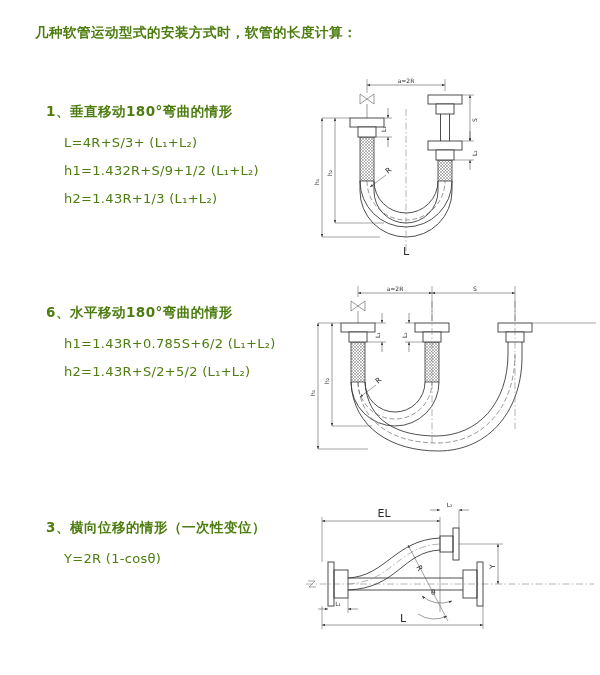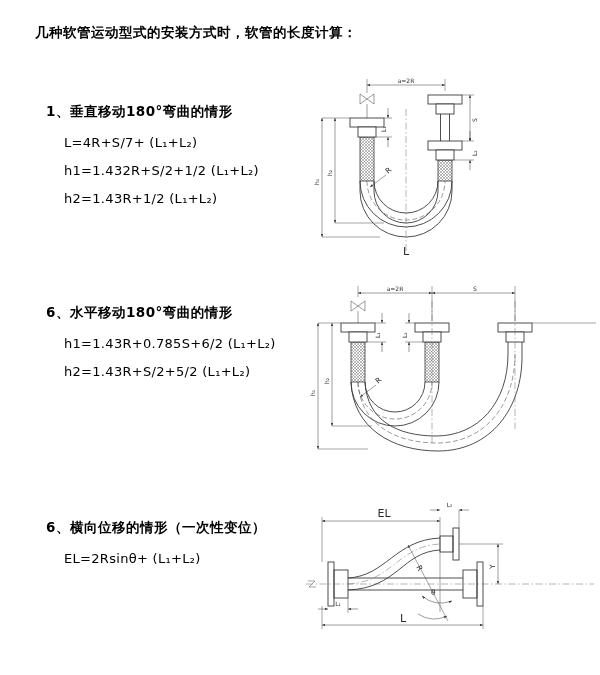--- a/index.html
+++ b/index.html
@@ -1,17 +1,17 @@
 <!DOCTYPE html>
 <html><head>
 <meta charset="utf-8">
 <style>
   html,body{margin:0;padding:0;background:#e8e8e8;}
   .page{position:relative;width:600px;height:675px;background:#ffffff;overflow:hidden;
-        font-family:"DejaVu Sans","Liberation Sans",sans-serif;color:#000000;}
+        font-family:"DejaVu Sans","Liberation Sans",sans-serif;color:#4d7c0f;}
   .title{position:absolute;left:35px;top:24px;font-size:13.5px;font-weight:600;letter-spacing:.5px;}
   .section{position:absolute;left:46px;}
   .heading{font-size:13.5px;font-weight:600;letter-spacing:.5px;margin:0 12px 13px 0;}
   .formula{font-size:13px;line-height:17px;margin:0 0 11px 18px;letter-spacing:.3px;}
   .dsvg{position:absolute;}
   .pipe{fill:none;stroke:#3b3b3b;stroke-width:.9;}
   .pipef{fill:#ffffff;stroke:#3b3b3b;stroke-width:.9;}
   .braid{stroke:#3b3b3b;stroke-width:.8;}
   .dim{fill:none;stroke:#4a4a4a;stroke-width:.55;}
   .thin{fill:none;stroke:#4a4a4a;stroke-width:.5;}
@@ -35,34 +35,34 @@
       <pattern id="braidp" width="3" height="3" patternUnits="userSpaceOnUse">
         <path d="M0,3 L3,0 M0,0 L3,3" stroke="#666" stroke-width="0.45" fill="none"></path>
       </pattern>
     </defs>
   </svg>
 
   <div class="title">几种软管运动型式的安装方式时，软管的长度计算：</div>
 
   <div class="section" style="top:103px">
     <p class="heading">1、垂直移动180°弯曲的情形</p>
-    <p class="formula">L=4R+S/7+ (L₁+L₂)</p>
-    <p class="formula">h1=1.432R+S/2+1/2 (L₁+L₂)</p>
-    <p class="formula">h2=1.43R+1/2 (L₁+L₂)</p>
+    <p class="formula">L=4R+S/3+ (L₁+L₂)</p>
+    <p class="formula">h1=1.432R+S/9+1/2 (L₁+L₂)</p>
+    <p class="formula">h2=1.43R+1/3 (L₁+L₂)</p>
   </div>
 
   <div class="section" style="top:304px">
     <p class="heading">6、水平移动180°弯曲的情形</p>
     <p class="formula">h1=1.43R+0.785S+6/2 (L₁+L₂)</p>
     <p class="formula">h2=1.43R+S/2+5/2 (L₁+L₂)</p>
   </div>
 
   <div class="section" style="top:519px">
-    <p class="heading">6、横向位移的情形（一次性变位）</p>
-    <p class="formula">EL=2Rsinθ+ (L₁+L₂)</p>
+    <p class="heading">3、横向位移的情形（一次性变位）</p>
+    <p class="formula">Y=2R (1-cosθ)</p>
   </div>
 
   <svg class="dsvg" style="left:312px;top:73px" width="280" height="185" viewBox="0 0 280 185">
     <g>
       <path class="pipe" d="M48,108 A46,46 0 0 0 140,108"></path>
       <path class="pipe" d="M62,108 A32,32 0 0 0 126,108"></path>
       <path class="mid" d="M55,108 A39,39 0 0 0 133,108"></path>
       <path class="pipe" d="M48,118 A46,46 0 0 0 140,118"></path>
       <path class="pipe" d="M62,118 A32,32 0 0 0 126,118"></path>
       <path class="pipe" d="M48,108 V118 M62,108 V118 M126,108 V118 M140,108 V118"></path>

